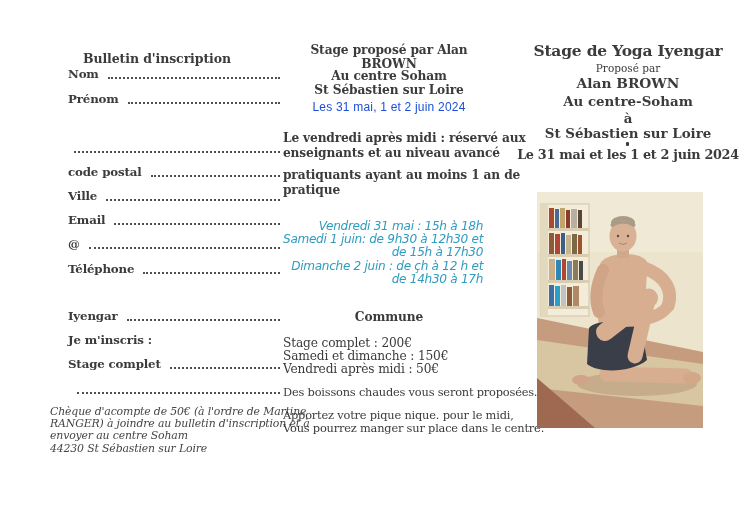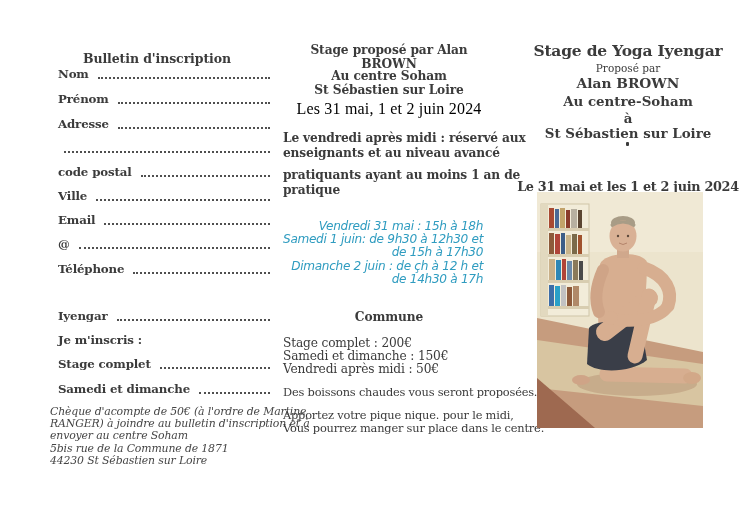--- a/index.html
+++ b/index.html
@@ -8,68 +8,64 @@
     background:#ffffff;
     font-family:"DejaVu Serif","Liberation Serif",serif;
     color:#3b3b3b;
   }
   section{position:absolute; top:0; height:526px;}
   .abs{position:absolute;}
 
   
   .col-left{left:50px; width:216px;}
   .form-title{width:214px; text-align:center; font-weight:bold; font-size:12.5px; letter-spacing:-0.1px;margin-top:8px;}
-  .fr{display:flex; align-items:flex-end; width:214px; height:15px; left:8px;}
+  .fr{display:flex; align-items:flex-end; width:214px; height:15px; left:18px;}
   .fl{font-weight:bold; font-size:11.8px; letter-spacing:-0.15px; white-space:nowrap;}
   .leader{flex:1 1 auto; border-bottom:2px dotted #4f4f4f; margin:0 2px 2px 9px; min-width:20px;}
   .leader-only{margin-left:6px;}
   .cheque-note{width:224px; font-style:italic; font-size:10.9px; line-height:12.2px; color:#454545; letter-spacing:-0.15px; white-space:nowrap;}
 
   
   .col-mid{left:283px; width:212px;}
   .mid-center{width:212px; text-align:center;}
   .mid-h{font-weight:bold; font-size:12.2px; letter-spacing:-0.1px;}
-  .dates-line{font-family:Liberation Serif, serif; font-weight:400; font-size:16px; color:#000000; letter-spacing:0.2px;}
+  .dates-line{font-family:Liberation Sans, sans-serif; font-weight:400; font-size:12px; color:#1d4ed8; letter-spacing:0.2px;}
   .para{font-weight:bold; font-size:12.2px; line-height:15px; letter-spacing:-0.15px; white-space:nowrap;}
   .schedule{font-family:"DejaVu Sans","Liberation Sans",sans-serif; font-style:italic; font-size:12.1px; line-height:13.2px; color:#2f9cc0; letter-spacing:-0.3px; white-space:nowrap;text-align:right;}
   .tarif-line{font-weight:normal; font-size:12.2px; line-height:13px; letter-spacing:-0.15px; white-space:nowrap;}
   .plain-note{font-size:11.4px; letter-spacing:-0.2px; line-height:12.6px; white-space:nowrap;}
 
   
   .col-right{left:513px; width:230px;}
   .rc{width:230px; text-align:center; white-space:nowrap;}
   .r-title{font-weight:bold; font-size:15.5px; letter-spacing:-0.2px;}
   .r-sub{font-size:10.5px;}
   .r-name{font-weight:bold; font-size:13.8px;}
   .r-line{font-weight:bold; font-size:13.4px;}
-  .r-dates{font-weight:bold; font-size:12.8px; letter-spacing:-0.3px;margin-top:32px;}
+  .r-dates{font-weight:bold; font-size:12.8px; letter-spacing:-0.3px;}
   .dot-mark{left:113px; width:3px; height:4px; background:#3c3c3c; border-radius:1px;}
 
   .photo{left:24px; top:192px; width:166px; height:236px; box-shadow:0 0 0 1px #e3ddcc inset;}
 </style>
 </head>
 <body>
 
 <div class="page">
 
   <section class="col-left">
     <div class="abs form-title" style="top:43px">Bulletin d'inscription</div>
 
     <div class="abs fr" style="top:66px">
       <span class="fl">Nom</span>
       <span class="leader"></span>
     </div>
     <div class="abs fr" style="top:91px">
       <span class="fl">Prénom</span>
       <span class="leader"></span>
     </div>
-    <div class="abs fr" style="top:116px">
-      <span class="fl">Adresse</span>
-      <span class="leader"></span>
-    </div>
     <div class="abs fr" style="top:140px">
       <span class="fl"></span>
       <span class="leader leader-only"></span>
     </div>
     <div class="abs fr" style="top:164px">
       <span class="fl">code postal</span>
       <span class="leader"></span>
     </div>
     <div class="abs fr" style="top:188px">
       <span class="fl">Ville</span>
@@ -92,29 +88,27 @@
       <span class="leader"></span>
     </div>
     <div class="abs fr" style="top:332px">
       <span class="fl">Je m'inscris :</span>
     </div>
     <div class="abs fr" style="top:356px">
       <span class="fl">Stage complet</span>
       <span class="leader"></span>
     </div>
     <div class="abs fr" style="top:381px">
-      <span class="fl">Samedi et dimanche</span>
       <span class="leader"></span>
     </div>
 
     <div class="abs cheque-note" style="top:406px">
       <div>Chèque d'acompte de 50€ (à l'ordre de Martine</div>
       <div>RANGER) à joindre au bulletin d'inscription et à</div>
       <div>envoyer au centre Soham</div>
-      <div>5bis rue de la Commune de 1871</div>
       <div>44230 St Sébastien sur Loire</div>
     </div>
   </section>
 
   <section class="col-mid">
     <div class="abs mid-center mid-h" style="top:43px">Stage proposé par Alan BROWN</div>
     <div class="abs mid-center mid-h" style="top:69px">Au centre Soham</div>
     <div class="abs mid-center mid-h" style="top:83px">St Sébastien sur Loire</div>
     <div class="abs mid-center dates-line" style="top:100px">Les 31 mai, 1 et 2 juin 2024</div>
 

